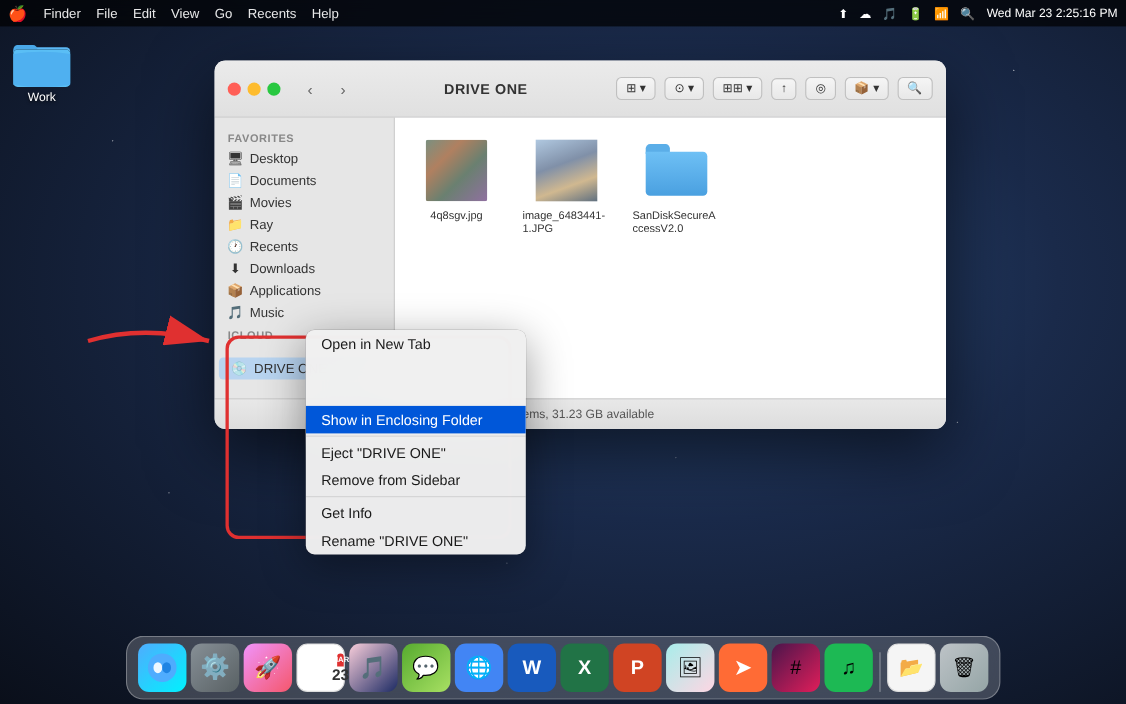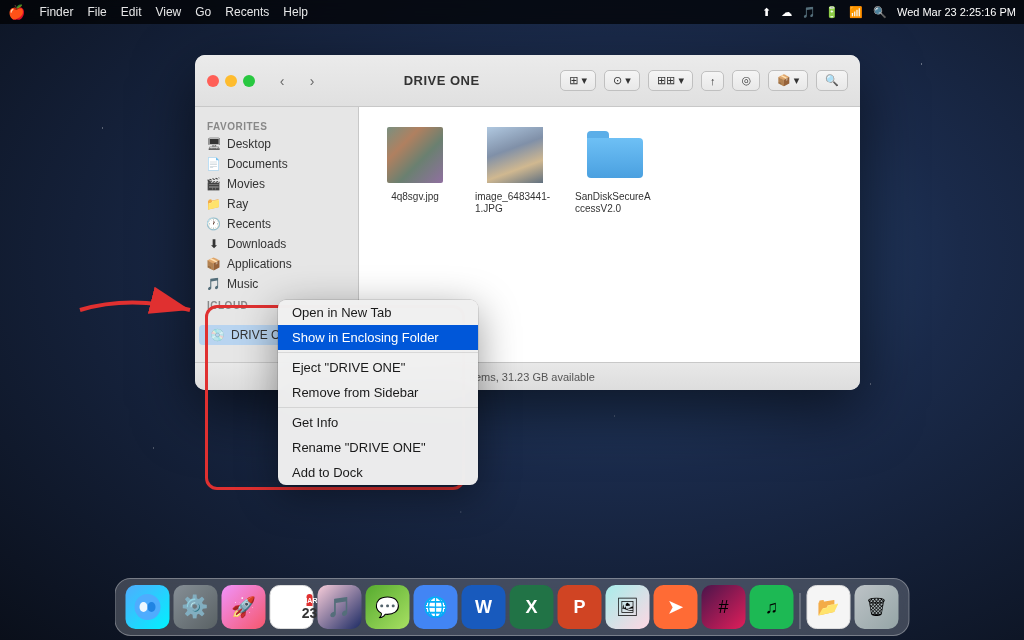--- a/index.html
+++ b/index.html
@@ -378,20 +378,21 @@
       font-size: 13px;
       color: #1a1a1a;
       cursor: pointer;
       display: flex;
       align-items: center;
     }
 
     .context-menu-item.highlighted {
       background: #0057d9;
       color: white;
+      margin-top: 44px;
     }
 
     .context-menu-separator {
       height: 1px;
       background: rgba(0,0,0,0.1);
       margin: 2px 0;
     }
 
     
     .context-menu-border {
@@ -478,20 +479,30 @@
       <span>⬆</span>
       <span>☁</span>
       <span>🎵</span>
       <span>🔋</span>
       <span>📶</span>
       <span>🔍</span>
       <span>Wed Mar 23  2:25:16 PM</span>
     </div>
   </div>
 
+  <div class="desktop-icon">
+    <svg class="folder-icon" viewBox="0 0 52 44">
+      <rect x="0" y="8" width="52" height="36" rx="4" ry="4" fill="#5bb8f5"></rect>
+      <rect x="0" y="6" width="22" height="10" rx="4" ry="4" fill="#4aa8e8"></rect>
+      <rect x="0" y="10" width="52" height="34" rx="4" ry="4" fill="linear-gradient(#6ec5f8,#4aa8e8)"></rect>
+      <rect x="0" y="10" width="52" height="34" rx="4" ry="4" fill="#5abef5"></rect>
+      <path d="M0,14 Q26,10 52,14 L52,42 Q26,46 0,42 Z" fill="#4fb0f0"></path>
+    </svg>
+    <span class="desktop-icon-label">Work</span>
+  </div>
 
   <svg class="red-arrow" viewBox="0 0 140 50">
     <defs>
       <marker id="arrowhead" markerWidth="10" markerHeight="7" refX="10" refY="3.5" orient="auto">
         <polygon points="0 0, 10 3.5, 0 7" fill="#e03030"></polygon>
       </marker>
     </defs>
     <path d="M10,25 Q60,10 120,25" stroke="#e03030" stroke-width="4" fill="none" marker-end="url(#arrowhead)"></path>
   </svg>
 
@@ -619,23 +630,20 @@
     <div class="context-menu-item">
       <span>Remove from Sidebar</span>
     </div>
     <div class="context-menu-separator"></div>
     <div class="context-menu-item">
       <span>Get Info</span>
     </div>
     <div class="context-menu-item">
       <span>Rename "DRIVE ONE"</span>
     </div>
-    <div class="context-menu-item">
-      <span>Add to Dock</span>
-    </div>
   </div>
 
   <div class="dock">
     <div class="dock-item dock-finder">
       <svg width="28" height="28" viewBox="0 0 28 28">
         <circle cx="14" cy="14" r="13" fill="#4facfe"></circle>
         <ellipse cx="10" cy="14" rx="4" ry="5" fill="white" opacity="0.9"></ellipse>
         <ellipse cx="18" cy="14" rx="4" ry="5" fill="#1a7fe0" opacity="0.9"></ellipse>
       </svg>
     </div>

